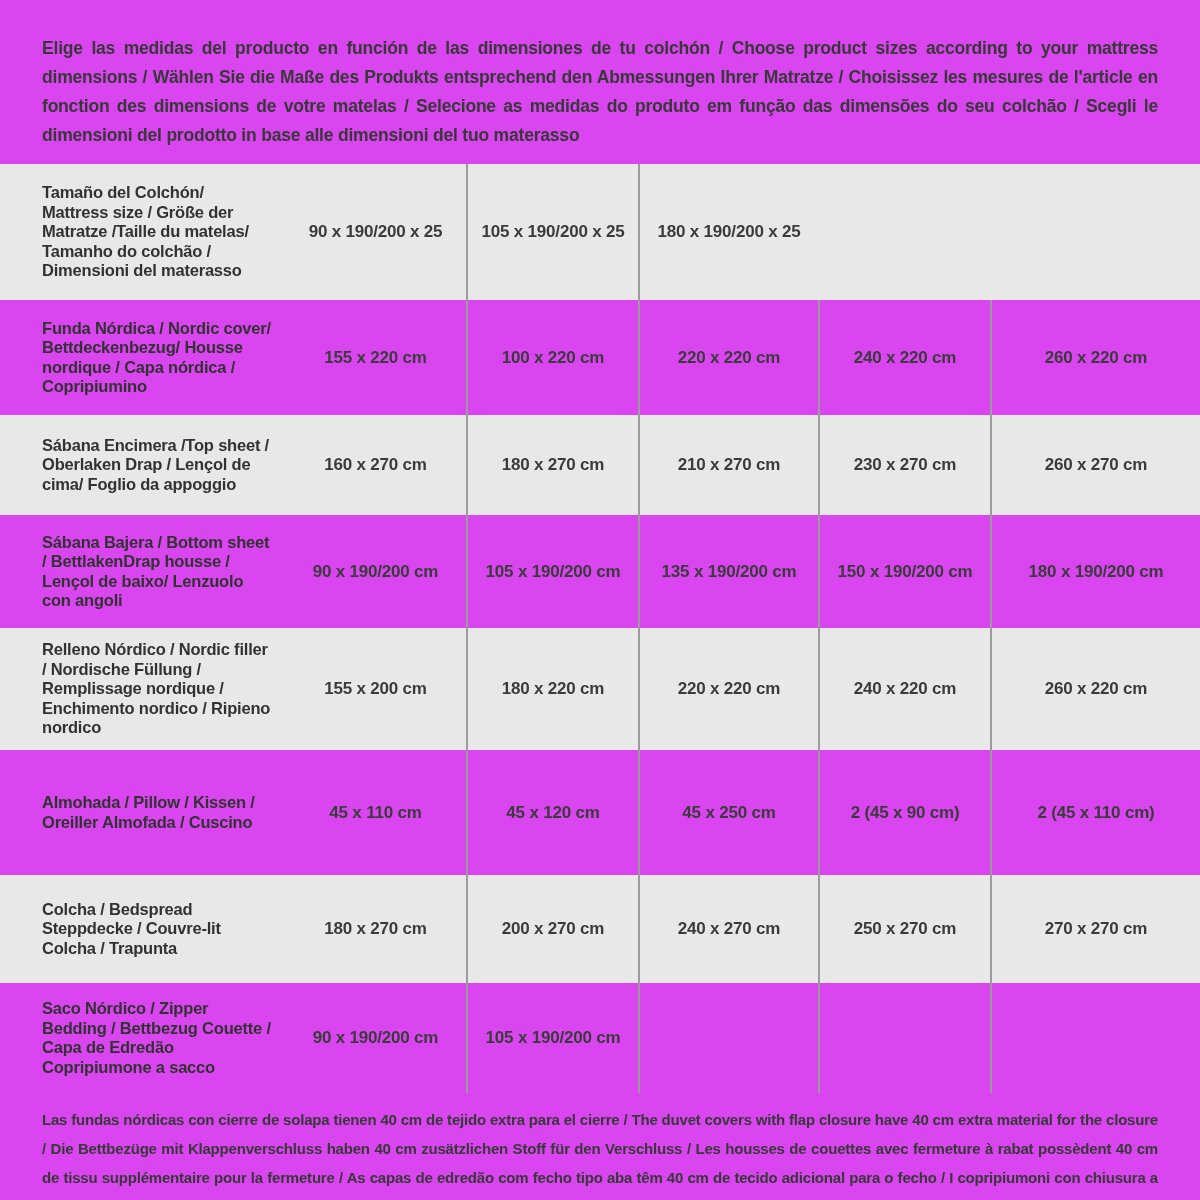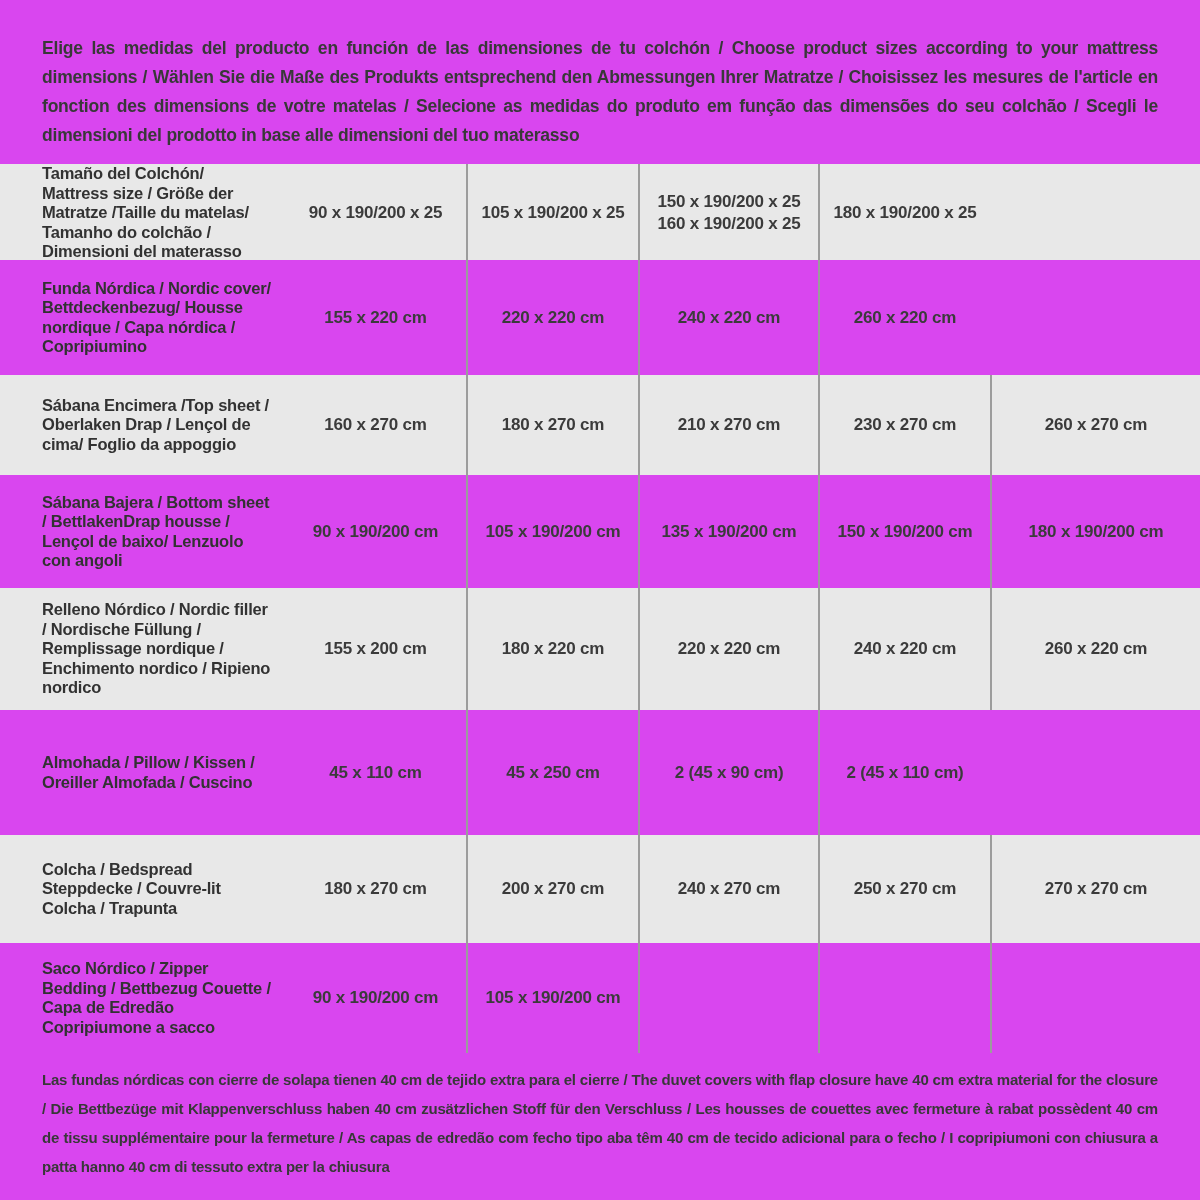--- a/index.html
+++ b/index.html
@@ -39,21 +39,21 @@
   .row .cell:nth-child(n+3) { border-left:2px solid #9c9c9c; }
   .cell.label {
     justify-content:flex-start;
     text-align:left;
     padding:0 14px 0 42px;
     font-size:16.5px;
     line-height:19.5px;
     color:#323232;
     white-space:normal;
   }
-  .r0 { height:96px; }
+  .r0 { height:136px; }
   .r1 { height:115px;border-radius:13px; }
   .r2 { height:100px; }
   .r3 { height:113px; }
   .r4 { height:122px; }
   .r5 { height:125px; }
   .r6 { height:108px; }
   .r7 { height:110px; }
   .footer {
     margin:12px 42px 0 42px;
     font-size:15px;
@@ -69,28 +69,27 @@
 <div class="page">
 
   <p class="intro">Elige las medidas del producto en función de las dimensiones de tu colchón / Choose product sizes according to your mattress dimensions / Wählen Sie die Maße des Produkts entsprechend den Abmessungen Ihrer Matratze / Choisissez les mesures de l'article en fonction des dimensions de votre matelas / Selecione as medidas do produto em função das dimensões do seu colchão / Scegli le dimensioni del prodotto in base alle dimensioni del tuo materasso</p>
 
   <div class="size-table">
 
     <div class="row gray r0">
       <div class="cell label">Tamaño del Colchón/ Mattress size / Größe der Matratze /Taille du matelas/ Tamanho do colchão / Dimensioni del materasso</div>
       <div class="cell">90 x 190/200 x 25</div>
       <div class="cell">105 x 190/200 x 25</div>
-      <div class="cell">150 x 190/200 x 25
-160 x 190/200 x 25</div>
       <div class="cell">180 x 190/200 x 25</div>
     </div>
 
     <div class="row r1">
       <div class="cell label">Funda Nórdica /  Nordic cover/ Bettdeckenbezug/ Housse nordique  / Capa nórdica / Copripiumino</div>
       <div class="cell">155 x 220 cm</div>
+      <div class="cell">100 x 220 cm</div>
       <div class="cell">220 x 220 cm</div>
       <div class="cell">240 x 220 cm</div>
       <div class="cell">260 x 220 cm</div>
     </div>
 
     <div class="row gray r2">
       <div class="cell label">Sábana Encimera /Top sheet / Oberlaken Drap / Lençol de cima/ Foglio da appoggio</div>
       <div class="cell">160 x 270 cm</div>
       <div class="cell">180 x 270 cm</div>
       <div class="cell">210 x 270 cm</div>
@@ -112,20 +111,21 @@
       <div class="cell">155 x 200 cm</div>
       <div class="cell">180 x 220 cm</div>
       <div class="cell">220 x 220 cm</div>
       <div class="cell">240 x 220 cm</div>
       <div class="cell">260 x 220 cm</div>
     </div>
 
     <div class="row r5">
       <div class="cell label">Almohada  / Pillow / Kissen / Oreiller Almofada / Cuscino</div>
       <div class="cell">45 x 110 cm</div>
+      <div class="cell">45 x 120 cm</div>
       <div class="cell">45 x 250 cm</div>
       <div class="cell">2 (45 x 90 cm)</div>
       <div class="cell">2 (45 x 110 cm)</div>
     </div>
 
     <div class="row gray r6">
       <div class="cell label">Colcha / Bedspread Steppdecke / Couvre-lit Colcha / Trapunta</div>
       <div class="cell">180 x 270 cm</div>
       <div class="cell">200 x 270 cm</div>
       <div class="cell">240 x 270 cm</div>

